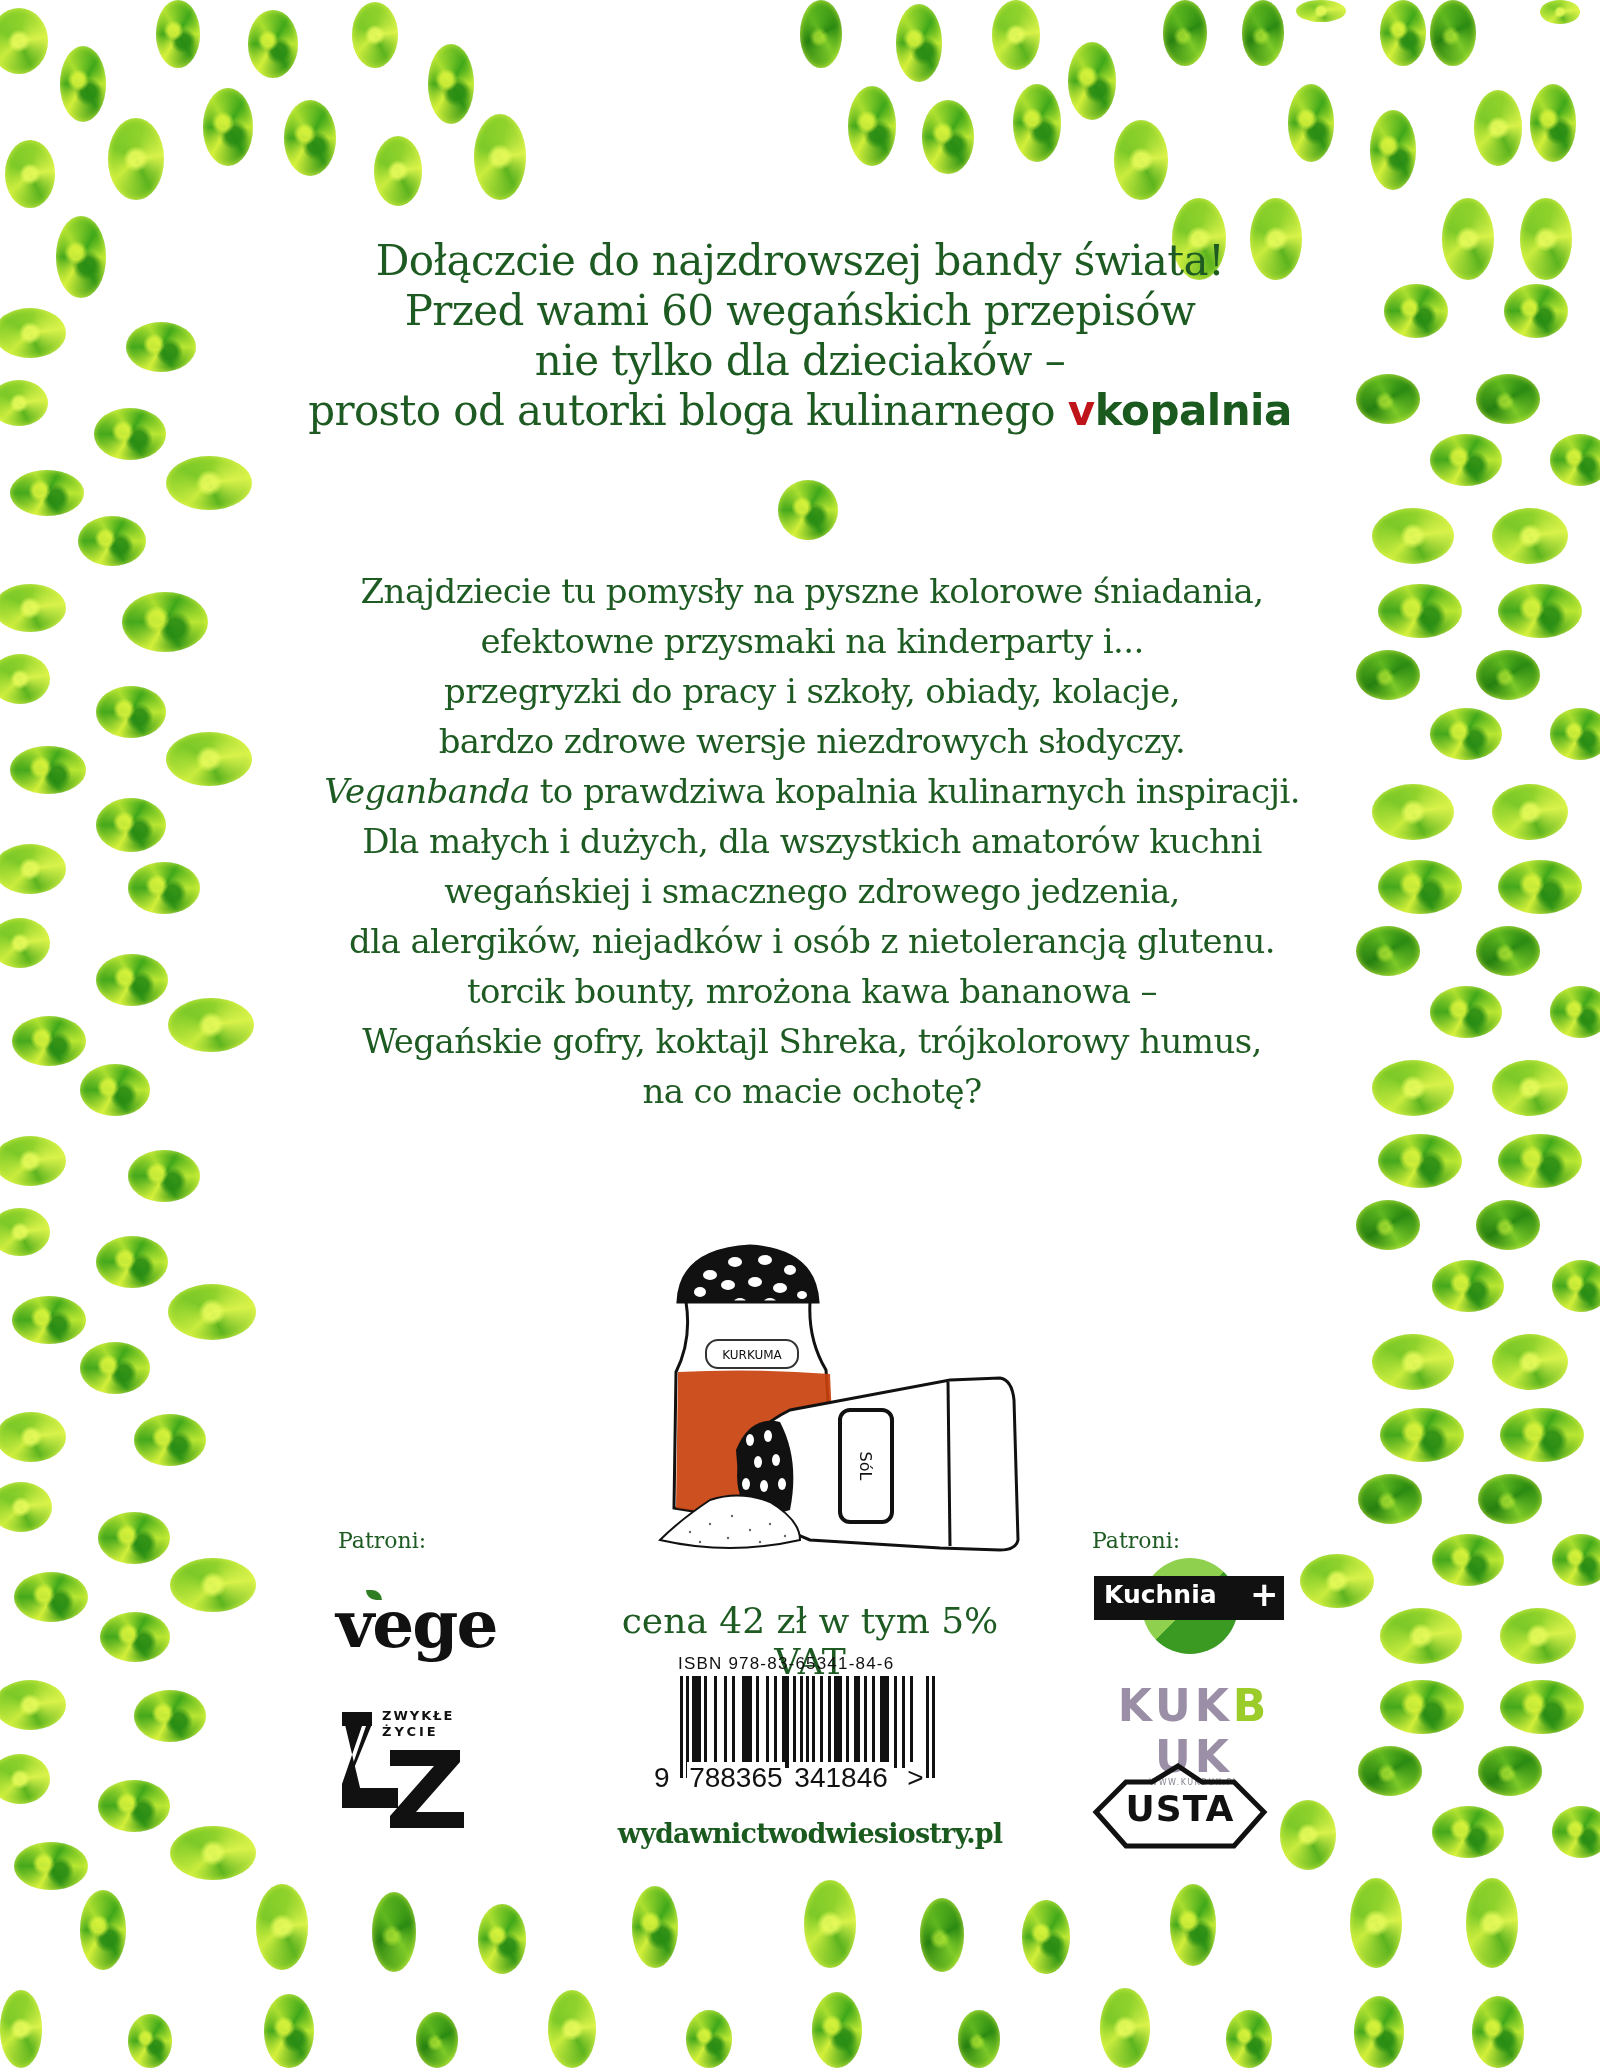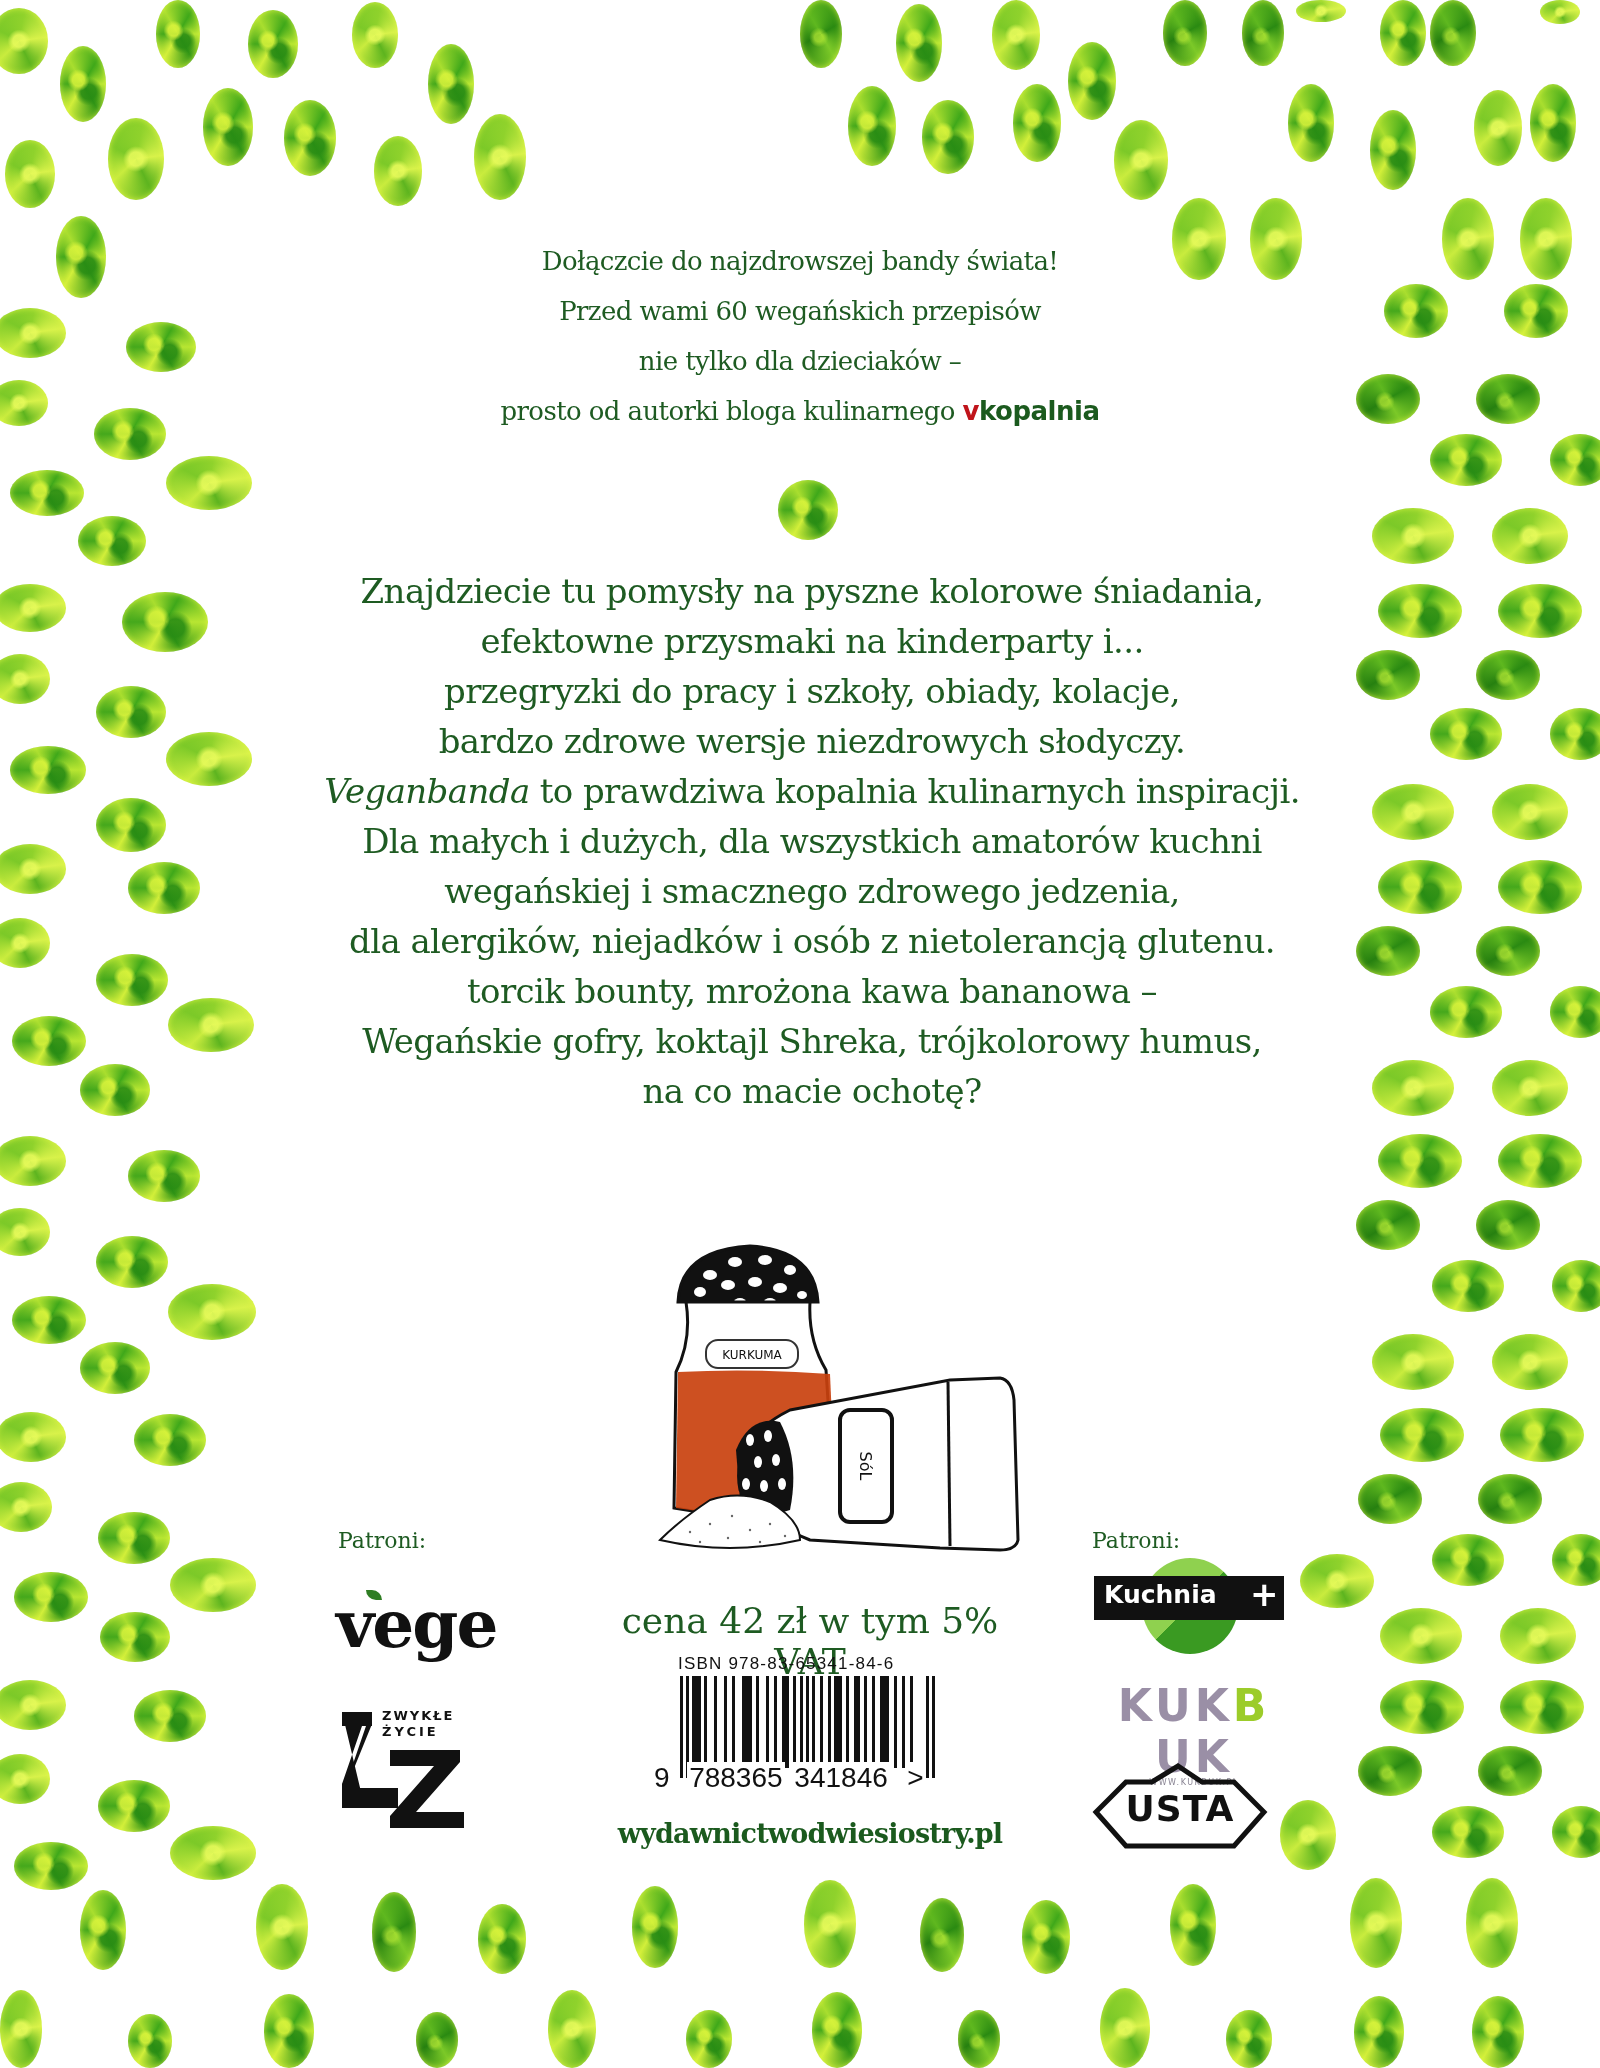--- a/index.html
+++ b/index.html
@@ -26,21 +26,21 @@
       conic-gradient(from 10deg, #8fd22c, #d8f24a, #5db41f, #c9ec3e, #7cc928, #8fd22c);
   }
 
   .text-block {
     position: absolute;
     left: 0; width: 1600px;
     text-align: center;
     font-family: "DejaVu Serif", "Liberation Serif", serif;
     color: #1e5b22;
   }
-  .intro { top: 236px; font-size: 26px; line-height: 50px; letter-spacing: -0.6px; }
+  .intro { top: 236px; font-size: 42px; line-height: 50px; letter-spacing: -0.6px; }
   .intro .brand { font-family: "DejaVu Sans", sans-serif; font-weight: bold; color: #1b5a1e; letter-spacing: -0.5px; }
   .intro .brand .v { color: #c0141b; }
   .body-text { top: 566px; font-size: 34px; line-height: 50px; letter-spacing: -0.6px; margin-left: 12px; }
   .body-text em { font-style: italic; }
 
   .illustration { position: absolute; left: 640px; top: 1240px; width: 400px; height: 320px; }
 
   .patroni-label { position: absolute; font-size: 22px; color: #1e5b22; }
 
   .vege-logo { position: absolute; left: 336px; top: 1585px; font-family: "DejaVu Serif", serif; font-weight: bold; font-size: 66px; color: #111; letter-spacing: -2px; }

